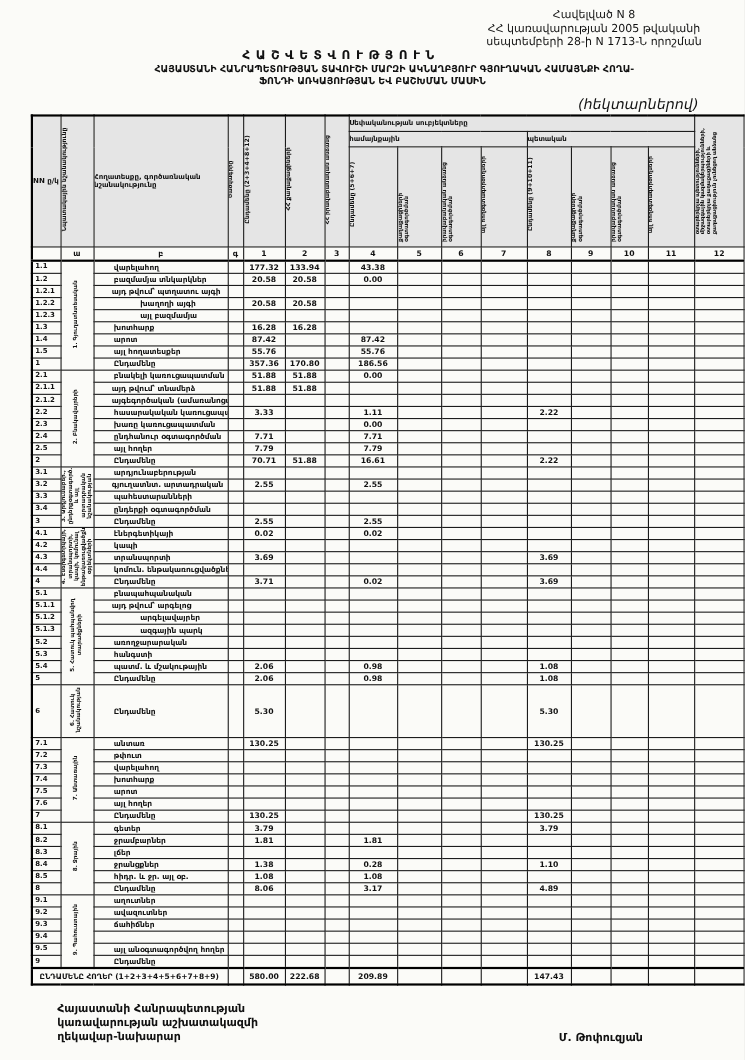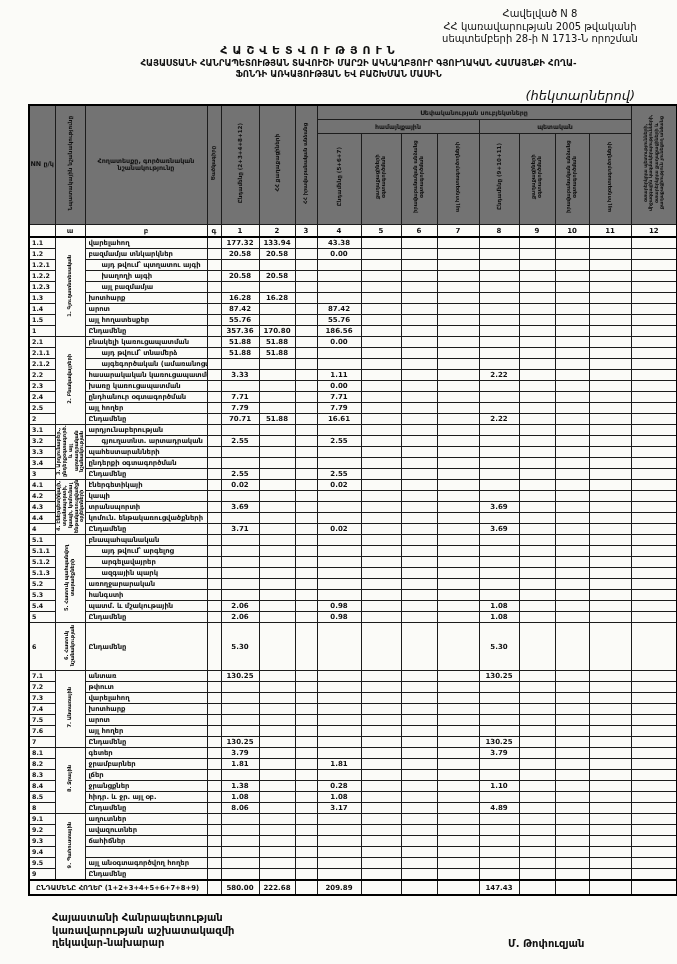--- a/index.html
+++ b/index.html
@@ -18,38 +18,38 @@
   .doc-sub2 { position:absolute; top:69px; left:0; width:677px; text-align:center;
     font-weight:bold; font-size:8.6px; }
   .doc-asof { position:absolute; top:82px; left:0; width:677px; text-align:center;
     font-weight:bold; font-size:8px; }
   .units { position:absolute; top:88px; right:42px; font-style:italic; font-size:13px; }
 
   table.report { position:absolute; left:28px; top:104px; width:648px;
     border-collapse:collapse; table-layout:fixed; border:2px solid #000; }
   .report th, .report td { border:1px solid #1c1c1c; padding:0; overflow:hidden; }
 
-  thead th { font-weight:bold; text-align:center; vertical-align:middle; background:#737373; }
+  thead th { font-weight:bold; text-align:left; vertical-align:middle; background:#e5e5e5; }
   th.band { font-size:6.3px; height:13px; }
   th.rot { vertical-align:middle; }
   .vert { display:inline-block; writing-mode:vertical-rl; transform:rotate(180deg);
     font-size:5.6px; line-height:1.12; font-weight:bold; max-height:96px; white-space:normal; }
   .vert.small { font-size:5.2px; }
   .vert.tiny { font-size:4.7px; max-height:100px; }
   th.corner { font-size:6.4px; line-height:1.15; }
   tr.vhead th { height:86px; }
 
   tr.letters td { height:11px; font-size:7px; font-weight:bold; text-align:center;
     border-bottom:2px solid #000; }
 
   tbody td { height:10px; font-size:6.8px; line-height:10px; white-space:nowrap; }
   td.nn { text-align:left; padding-left:2px; font-weight:bold; font-size:6.3px; }
-  td.lbl { text-align:left; font-weight:bold; padding-left:3px; }
+  td.lbl { text-align:left; font-weight:bold; padding-left:18px; }
   td.lbl.ind1 { padding-left:16px; }
-  td.lbl.ind2 { padding-left:16px; }
+  td.lbl.ind2 { padding-left:42px; }
   td.num { text-align:center; font-weight:bold; font-size:7px; }
   td.groupcell { text-align:center; vertical-align:middle; }
   .gl { display:inline-block; writing-mode:vertical-rl; transform:rotate(180deg);
     font-size:5.1px; line-height:1.15; font-weight:bold; white-space:normal; max-height:100%; }
   tr.sec-first td { border-top:1.6px solid #000; }
   tr.tall td { height:44px; }
   tr.grand td { border-top:2px solid #000; height:13px; font-size:7px; font-weight:bold; }
   tr.grand td.glabel { text-transform:uppercase; padding-left:6px; text-align:left; font-size:6.8px; }
 
   .footer { position:absolute; left:52px; top:912px; font-weight:bold; font-size:10px; line-height:12.5px; }

